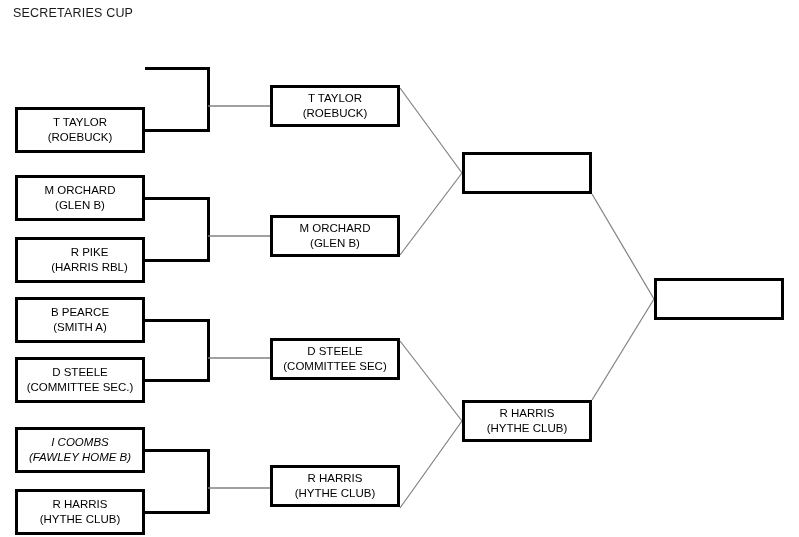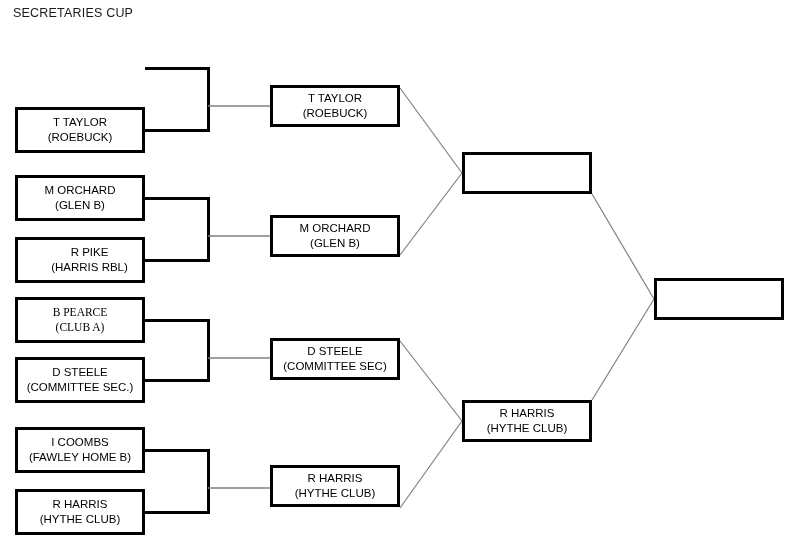--- a/index.html
+++ b/index.html
@@ -144,31 +144,31 @@
   <div class="slot r1" style="left:15px; top:175px;">
     <span class="player">M ORCHARD</span>
     <span class="club">(GLEN B)</span>
   </div>
 
   <div class="slot r1" style="left:15px; top:237px;padding-left:19px;">
     <span class="player">R PIKE</span>
     <span class="club">(HARRIS RBL)</span>
   </div>
 
-  <div class="slot r1" style="left:15px; top:297px;font-family:Liberation Serif, serif;">
+  <div class="slot r1" style="left:15px; top:297px;">
     <span class="player">B PEARCE</span>
-    <span class="club">(CLUB A)</span>
+    <span class="club">(SMITH A)</span>
   </div>
 
   <div class="slot r1" style="left:15px; top:357px;">
     <span class="player">D STEELE</span>
     <span class="club">(COMMITTEE SEC.)</span>
   </div>
 
-  <div class="slot r1" style="left:15px; top:427px;">
+  <div class="slot r1" style="left:15px; top:427px;font-style:italic;">
     <span class="player">I COOMBS</span>
     <span class="club">(FAWLEY HOME B)</span>
   </div>
 
   <div class="slot r1" style="left:15px; top:489px;">
     <span class="player">R HARRIS</span>
     <span class="club">(HYTHE CLUB)</span>
   </div>
 
   <div class="slot r2" style="left:270px; top:85px;">

